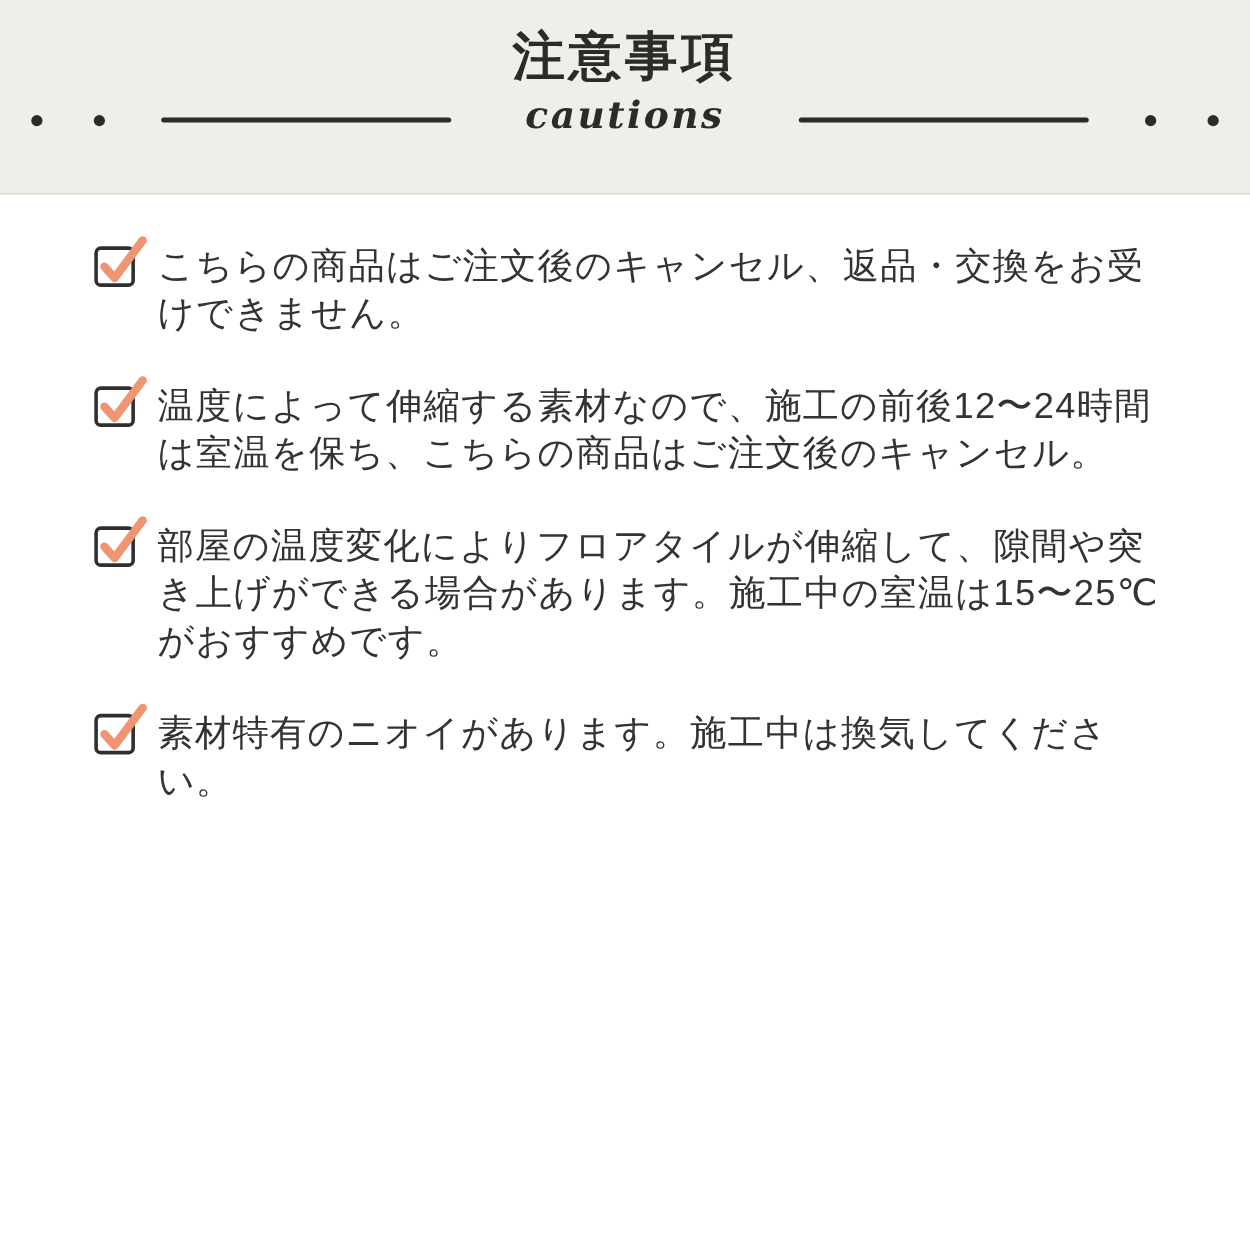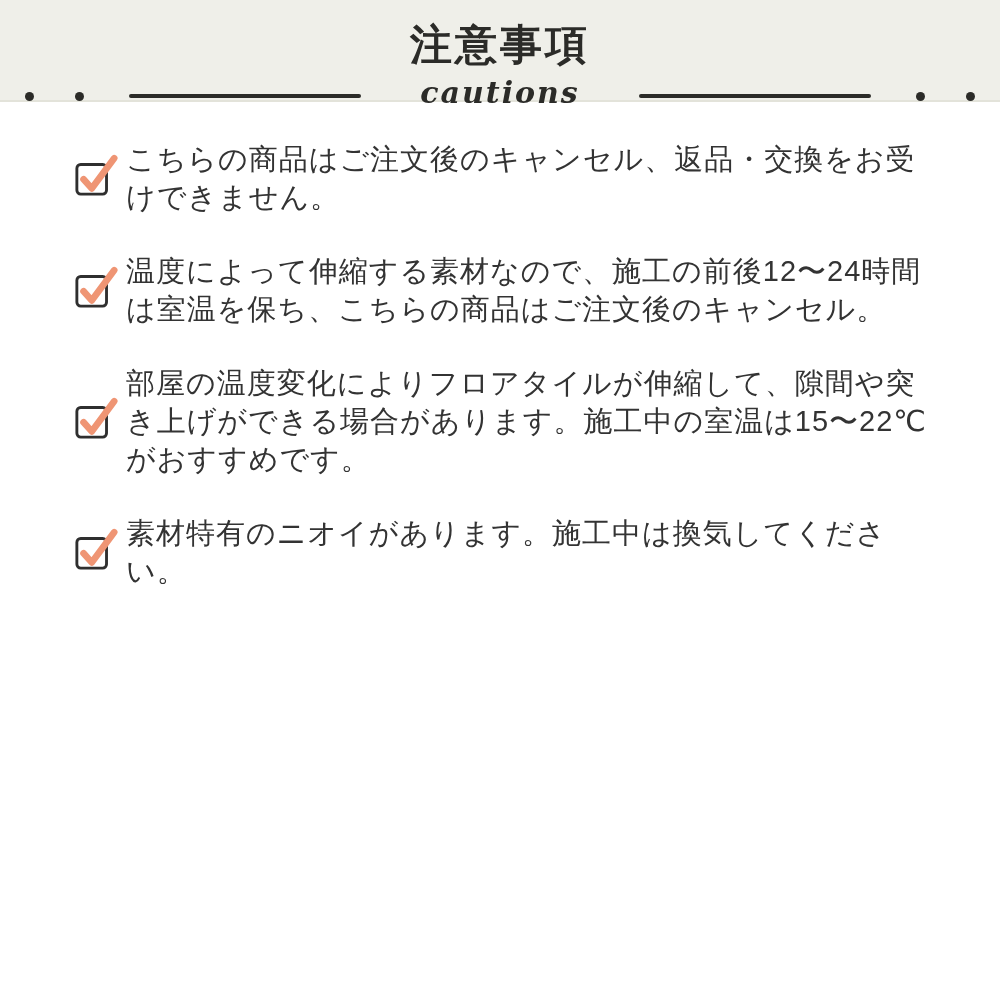--- a/index.html
+++ b/index.html
@@ -12,21 +12,21 @@
   }
   *{margin:0;padding:0;box-sizing:border-box;}
   html,body{width:1000px;height:1000px;}
   body{
     background:#ffffff;
     font-family:"Liberation Sans","DejaVu Sans",sans-serif;
     color:var(--body-text);
     overflow:hidden;
   }
   .header{
-    width:1000px;height:102px;
+    width:1000px;height:156px;
     background:var(--header-band);
     border-bottom:2px solid var(--band-edge);
     padding-top:20px;
   }
   .page-title{
     text-align:center;
     font-size:42px;
     line-height:50px;
     font-weight:700;
     letter-spacing:3px;
@@ -62,21 +62,21 @@
     letter-spacing:2px;
     color:var(--ink);
     margin:0 28px;
     transform:translateY(-3px);
   }
   .list{
     padding:38px 64px 0 74px;
   }
   .item{
     display:flex;
-    align-items:center;
+    align-items:flex-start;
     margin-bottom:36px;
   }
   .checkbox-icon{
     flex:0 0 auto;
     width:44px;height:44px;
     margin:-7px 8px 0 0;
   }
   .item-text{
     font-size:29px;
     line-height:38px;
@@ -116,21 +116,21 @@
       <path d="M10 27.5 L18.5 37 L42 5.5" fill="none" stroke="var(--checkmark)" stroke-width="7" stroke-linecap="round" stroke-linejoin="round"></path>
     </svg>
     <div class="item-text">温度によって伸縮する素材なので、施工の前後12〜24時間は室温を保ち、こちらの商品はご注文後のキャンセル。</div>
   </div>
 
   <div class="item">
     <svg class="checkbox-icon" viewBox="0 0 46 46" xmlns="http://www.w3.org/2000/svg">
       <rect x="3" y="12" width="31" height="31" rx="4" fill="#ffffff" stroke="var(--checkbox-border)" stroke-width="3"></rect>
       <path d="M10 27.5 L18.5 37 L42 5.5" fill="none" stroke="var(--checkmark)" stroke-width="7" stroke-linecap="round" stroke-linejoin="round"></path>
     </svg>
-    <div class="item-text">部屋の温度変化によりフロアタイルが伸縮して、隙間や突き上げができる場合があります。施工中の室温は15〜22℃がおすすめです。</div>
+    <div class="item-text">部屋の温度変化によりフロアタイルが伸縮して、隙間や突き上げができる場合があります。施工中の室温は15〜25℃がおすすめです。</div>
   </div>
 
 
 
 
   <div class="item">
     <svg class="checkbox-icon" viewBox="0 0 46 46" xmlns="http://www.w3.org/2000/svg">
       <rect x="3" y="12" width="31" height="31" rx="4" fill="#ffffff" stroke="var(--checkbox-border)" stroke-width="3"></rect>
       <path d="M10 27.5 L18.5 37 L42 5.5" fill="none" stroke="var(--checkmark)" stroke-width="7" stroke-linecap="round" stroke-linejoin="round"></path>
     </svg>

